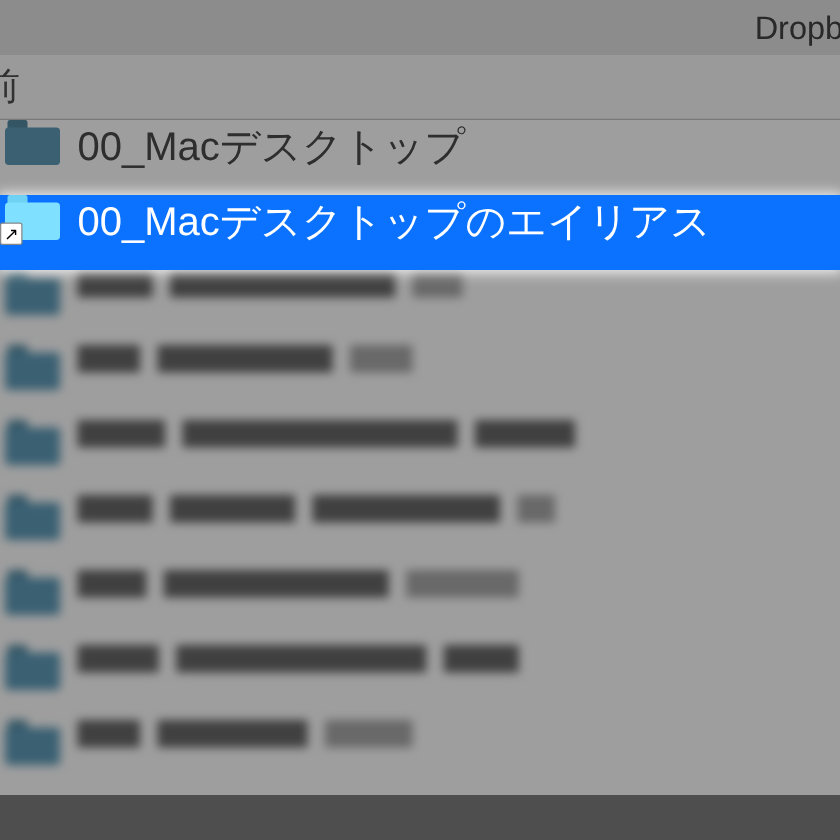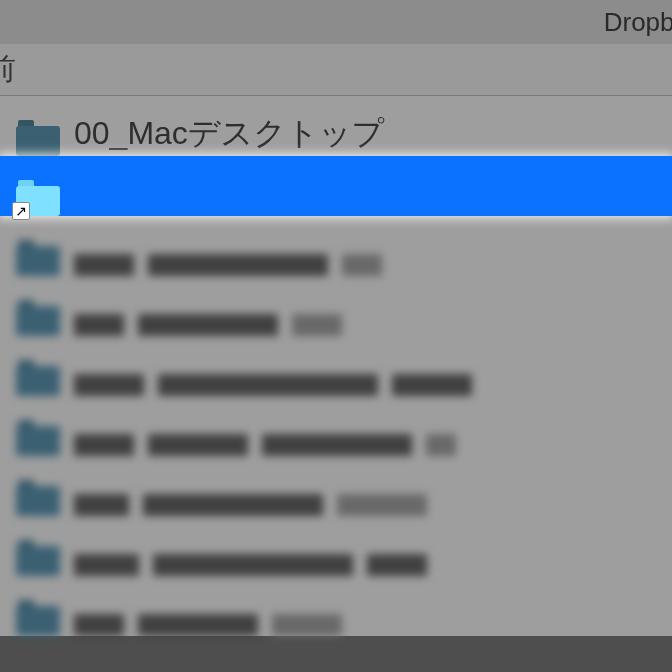--- a/index.html
+++ b/index.html
@@ -39,23 +39,23 @@
     padding-left: 0;
     border-bottom: 1px solid #bdbdbd;
     overflow: hidden;
   }
   .column-header span { margin-left: -14px; }
   .list {
     background: #fff;
   }
   .row {
     display: flex;
-    align-items: flex-end;
+    align-items: flex-start;
     height: 60px;
-    padding-left: 16px;
+    padding-left: 4px;
     gap: 14px;
     font-size: 32px;
     color: #333;
     white-space: nowrap;
     cursor: default;
   }
   .row.selected {
     background: #0a72ff;
     color: #fff;
     position: relative;
@@ -137,20 +137,21 @@
     </div>
     <span>00_Macデスクトップ</span>
   </div>
 
   <div class="row selected">
     <div class="folder-icon folder-light">
       <div class="tab"></div>
         <div class="body"></div>
       <div class="alias-badge">↗</div>
     </div>
+    <span>00_Macデスクトップのエイリアス</span>
   </div>
 
   <div class="row blurred">
     <div class="folder-icon">
         <div class="tab"></div>
         <div class="body"></div>
       </div>
     <div class="faketext">
       <i style="width:60px"></i>
         <i style="width:180px"></i>

